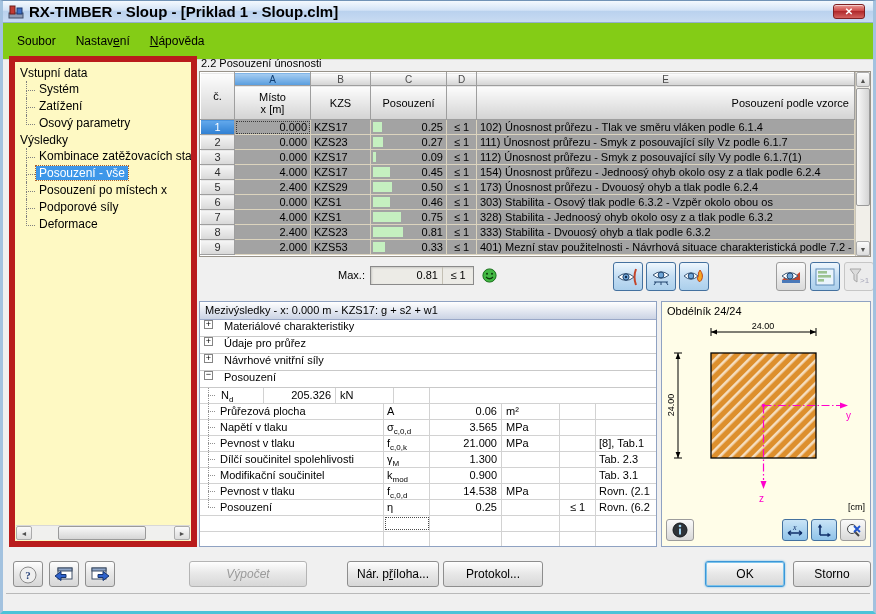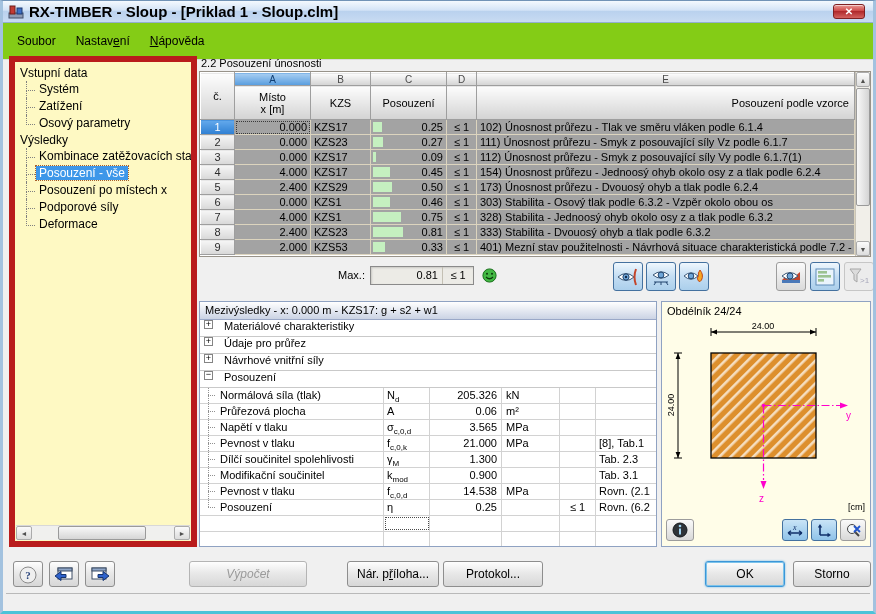--- a/index.html
+++ b/index.html
@@ -378,21 +378,20 @@
         <div class="grow">
           <span class="exp plus"></span>
           <span class="glabel">Návrhové vnitřní síly</span>
         </div>
         <div class="grow">
           <span class="exp minus"></span>
           <span class="glabel">Posouzení</span>
         </div>
         <div class="drow">
           <div class="dtree"></div>
-          <div class="dlabel">Normálová síla (tlak)</div>
           <div class="dsym"><span>N</span><sub>d</sub></div>
           <div class="dval">205.326</div>
           <div class="dunit">kN</div>
           <div class="dlim"></div>
           <div class="dref"></div>
         </div>
         <div class="drow">
           <div class="dtree"></div>
           <div class="dlabel">Průřezová plocha</div>
           <div class="dsym"><span>A</span></div>

